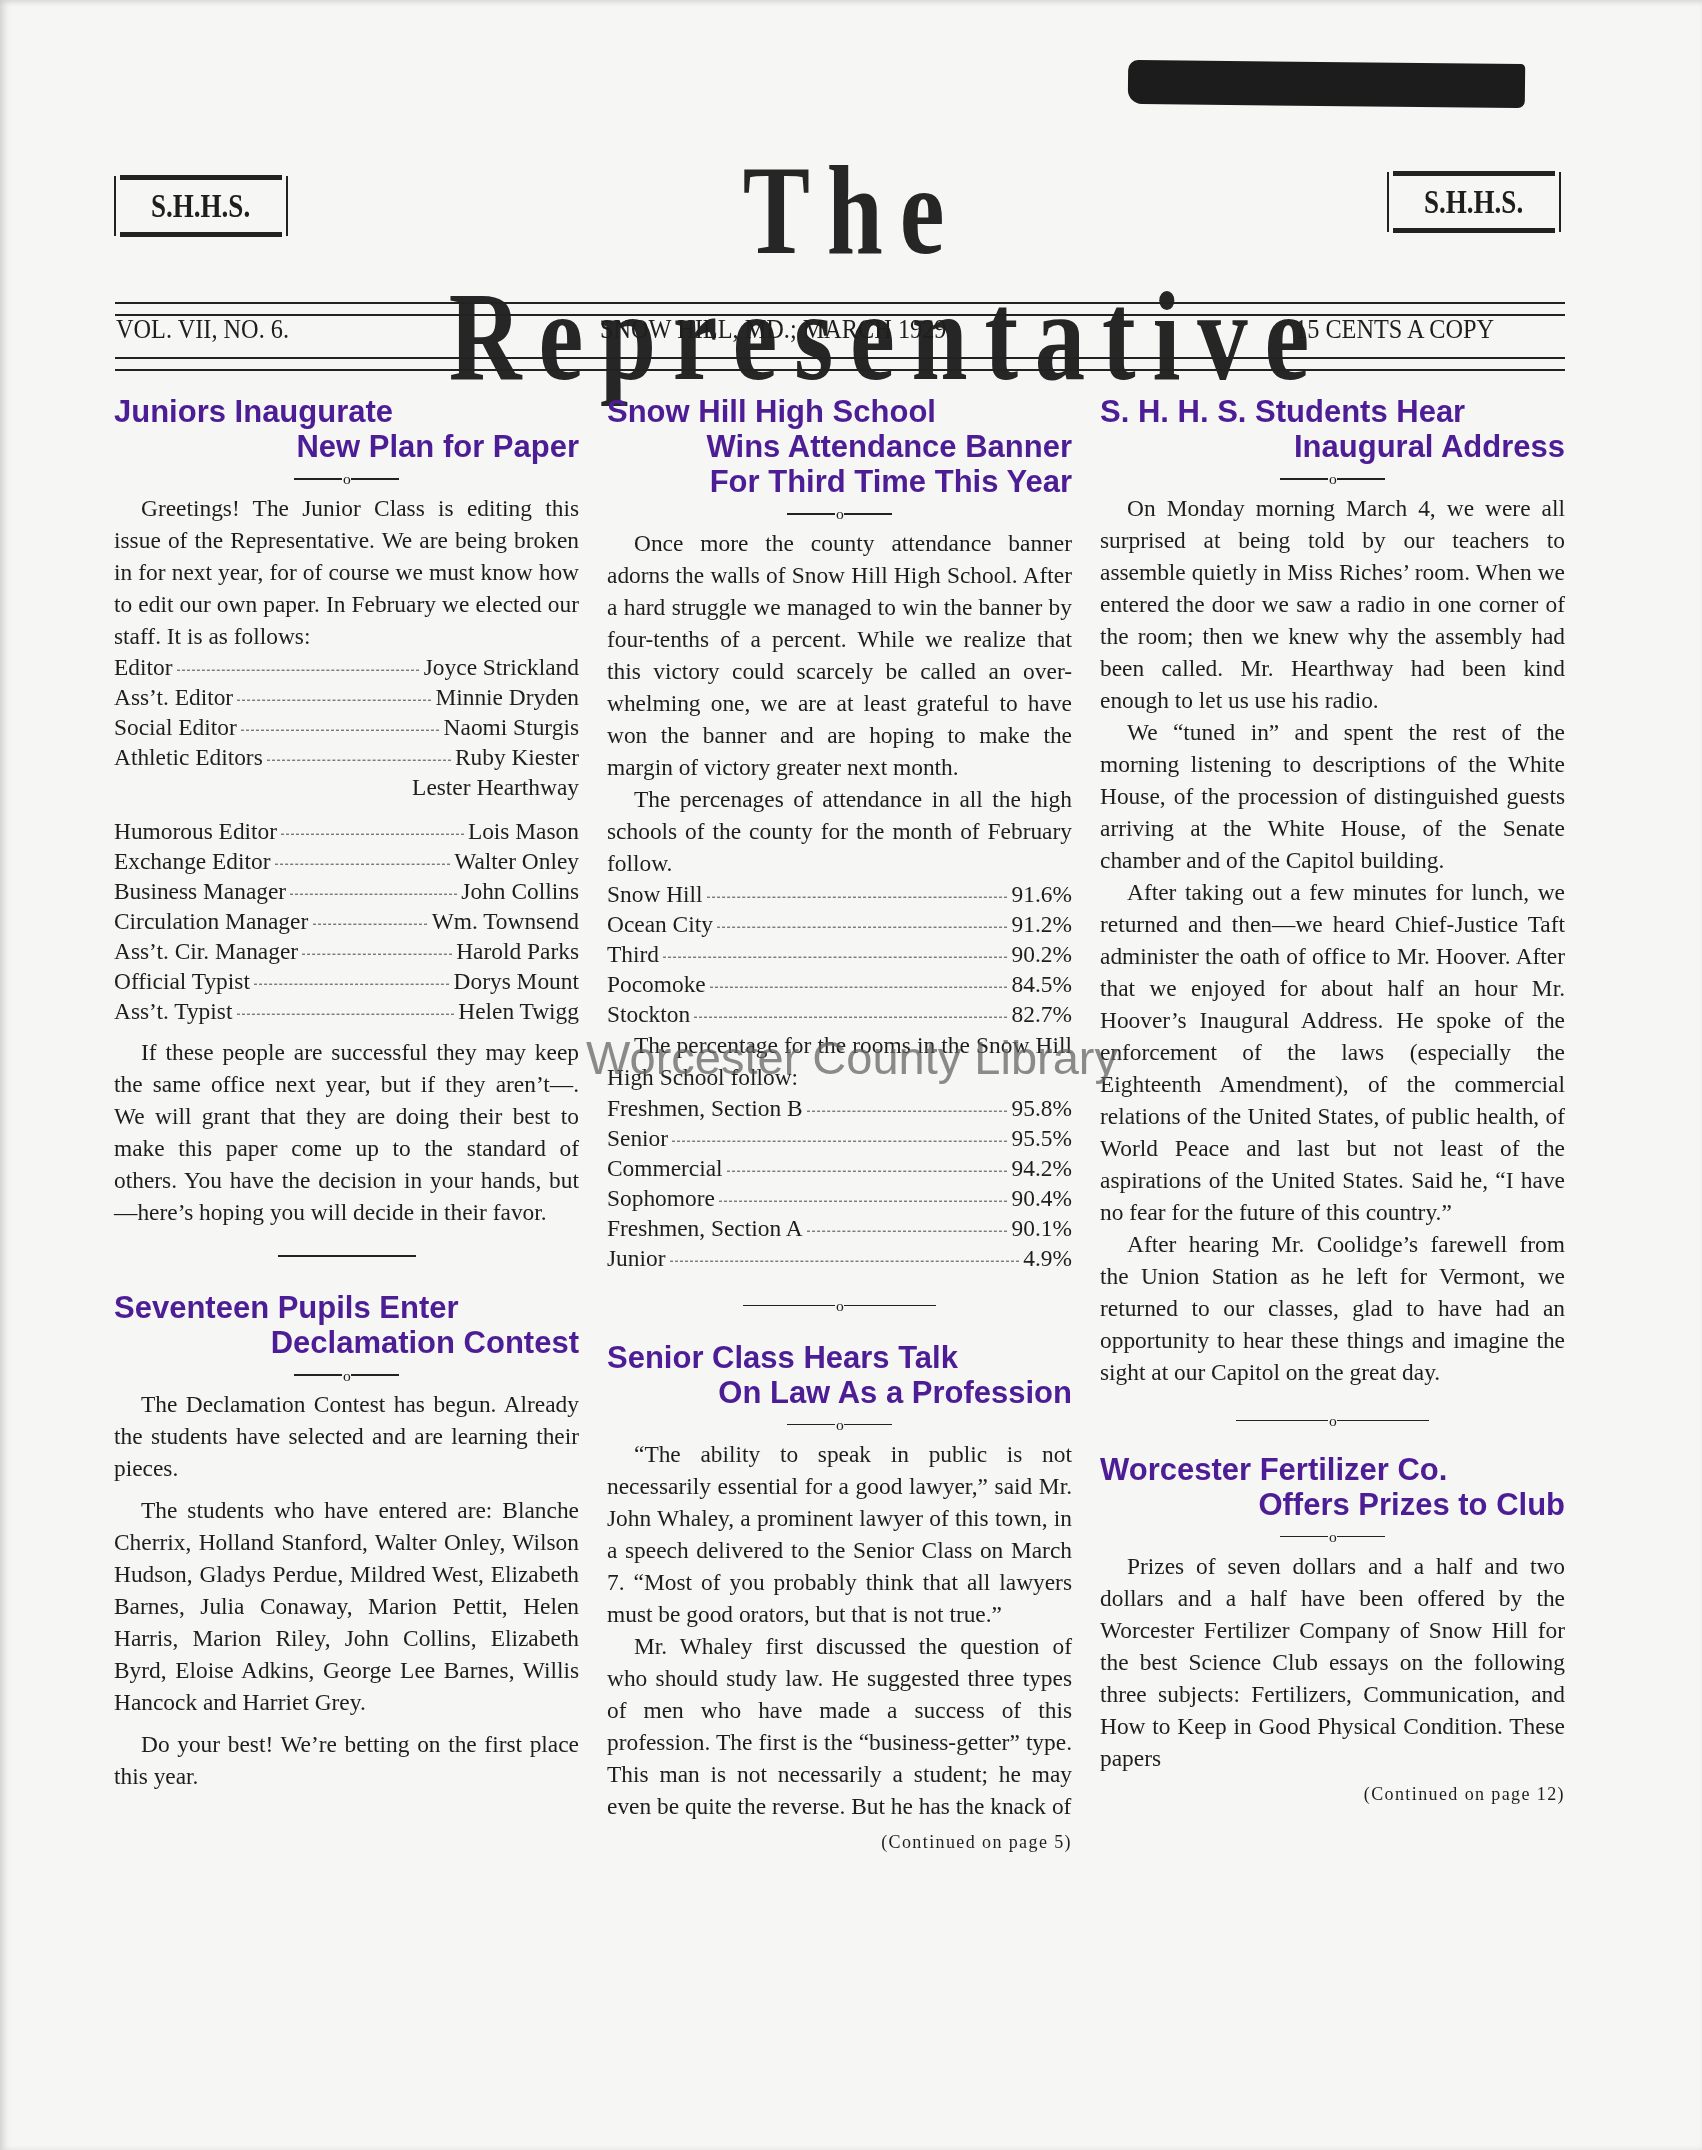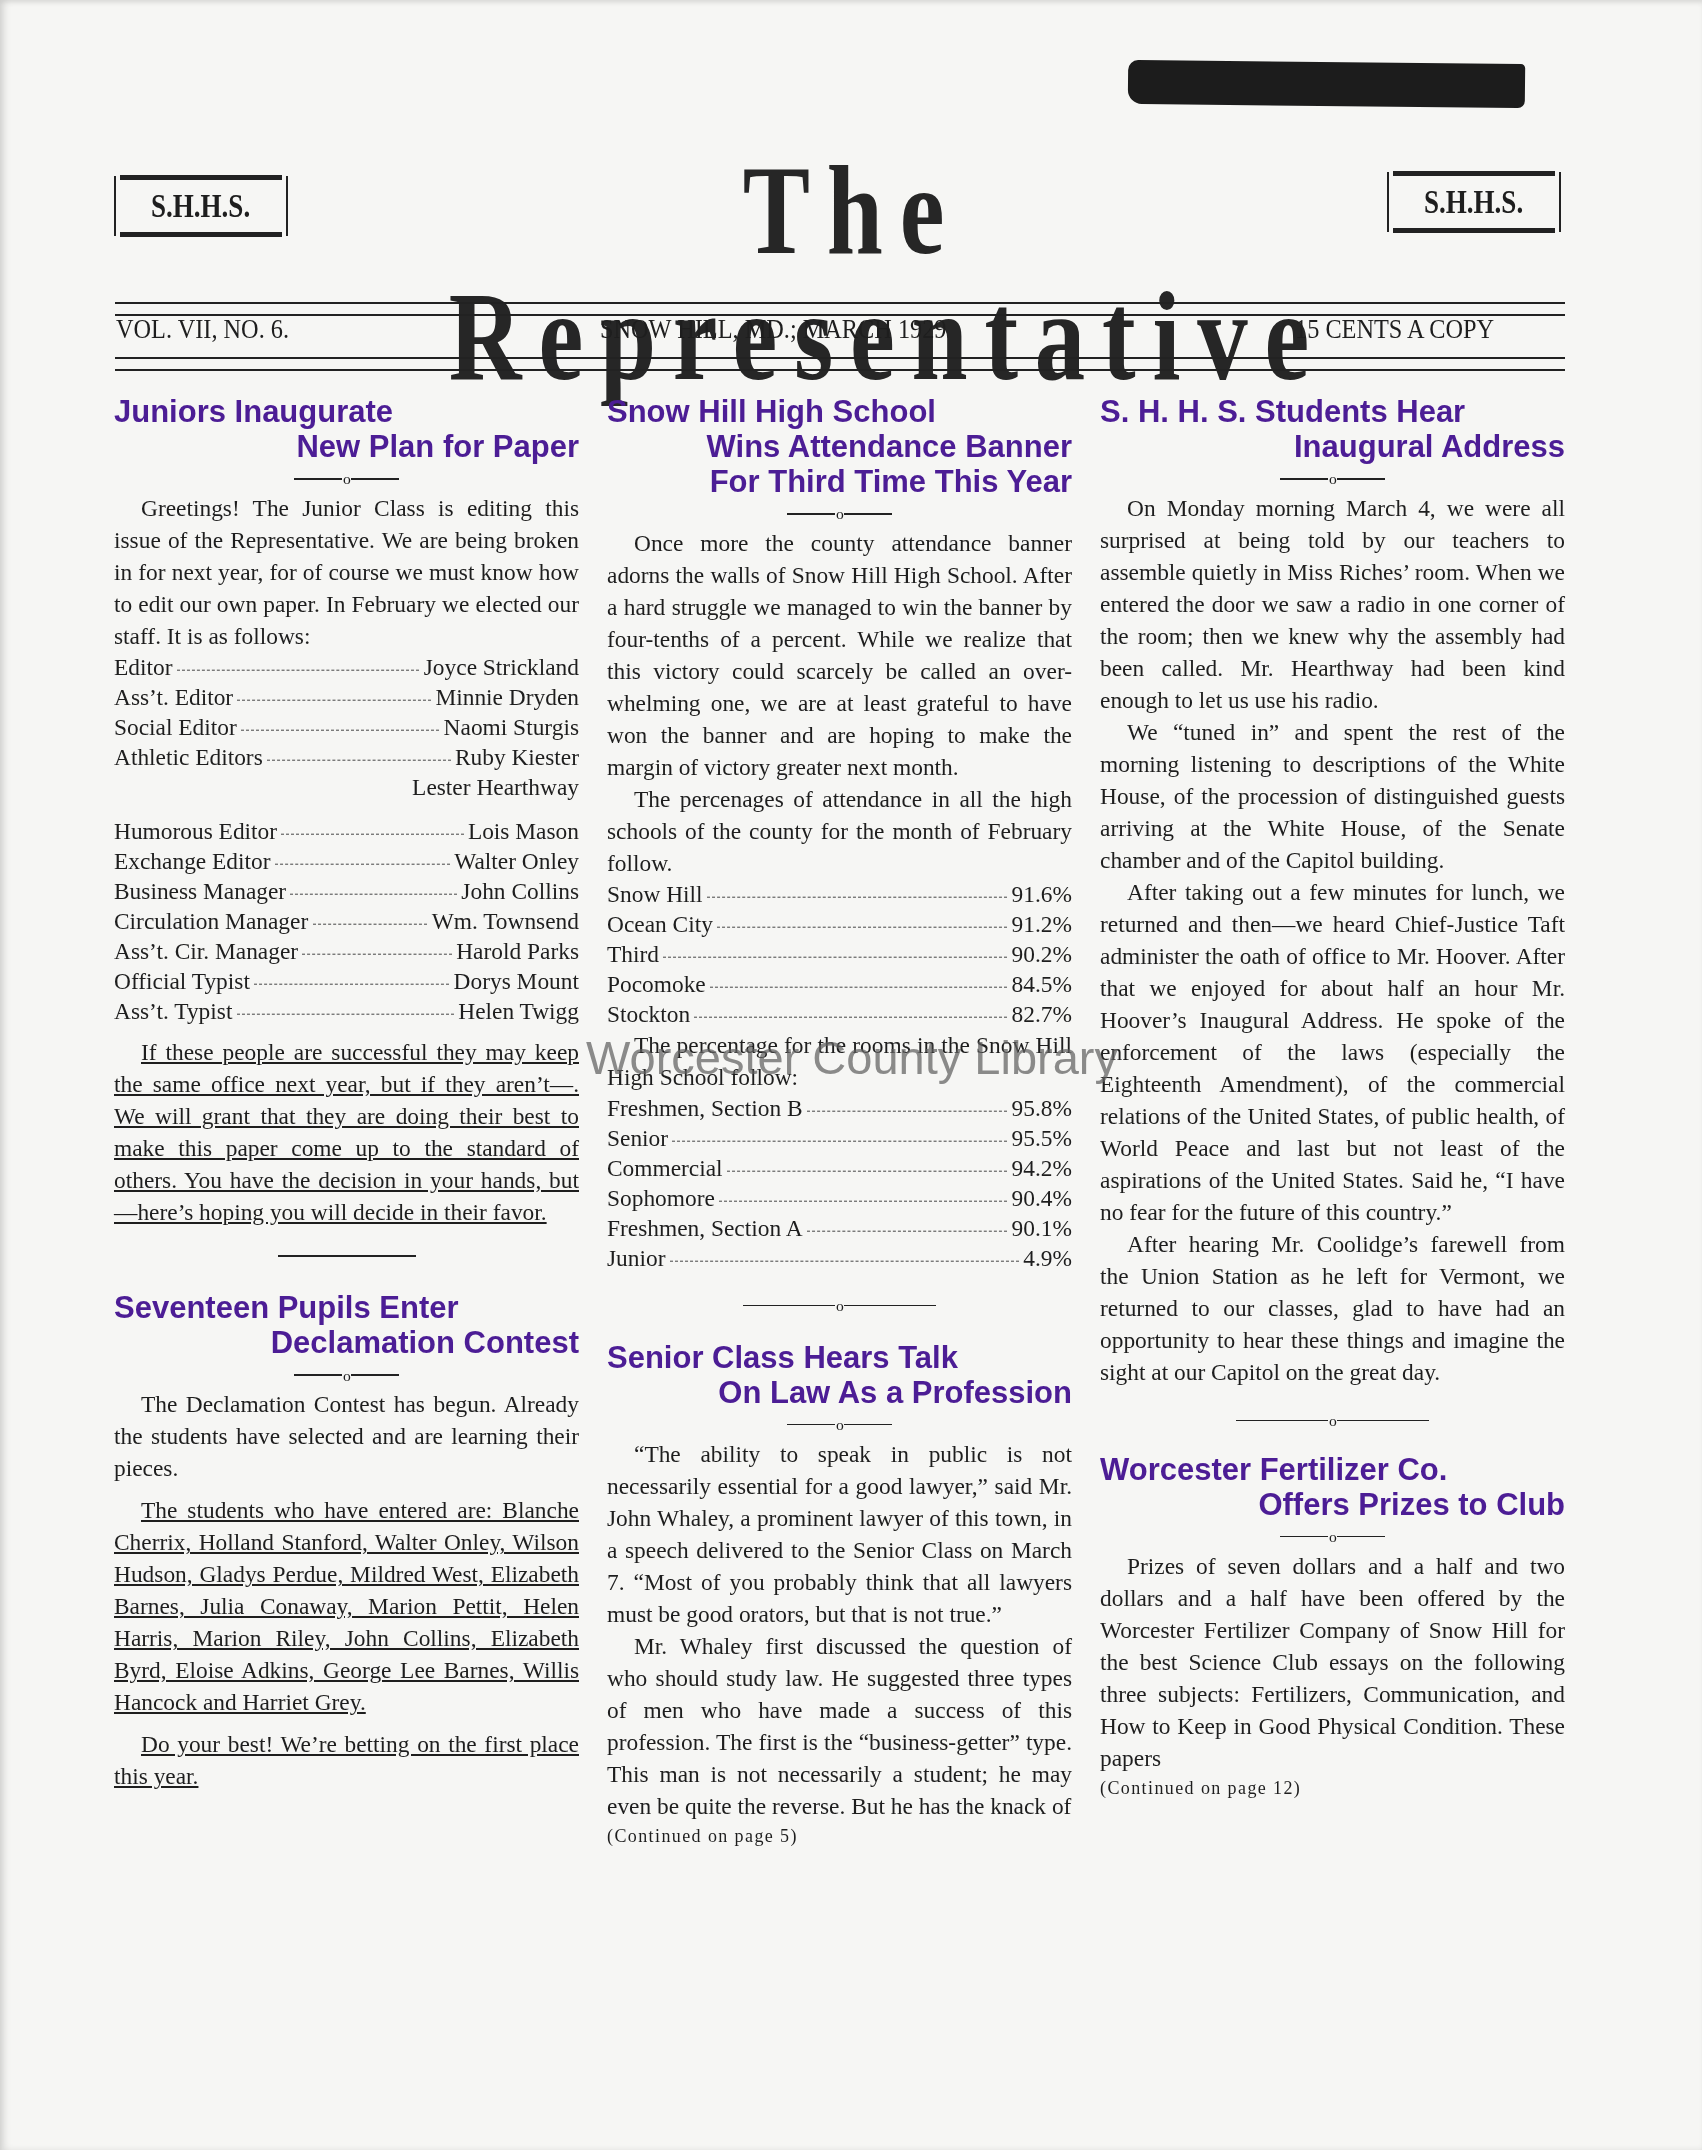--- a/index.html
+++ b/index.html
@@ -61,31 +61,31 @@
   .headline.center3 .l2, .headline.center3 .l3 { display: block; text-align: right; padding-left: 30px; }
   .headline.center3 .l3 { padding-left: 30px; }
   .orn { text-align: center; font-size: 17px; line-height: 21px; margin: 2.8px 0 2.8px; letter-spacing: -0.7px; }
   .orn .bar { display: inline-block; width: 48px; height: 1.4px; background: #222; vertical-align: middle; }
   .orn .o { display: inline-block; vertical-align: middle; margin: 0 0.7px; font-size: 15.6px; }
   .orn.long .bar { width: 92px; }
   .plain-rule { width: 138px; height: 2.1px; background: #222; margin: 27px auto 33px; }
 
   p { margin: 0; font-size: 23.4px; line-height: 32px; text-align: justify; hyphens: manual; }
   p.indent { text-indent: 27px; }
-  p.gap { margin-top: 10px; text-decoration: underline; }
+  p.gap { margin-top: 10px; }
 
   .staff-row, .pct-row { display: flex; align-items: baseline; font-size: 23.4px; line-height: 30px; }
   .staff-row .role, .pct-row .name { white-space: nowrap; }
   .staff-row .dots, .pct-row .dots {
     flex: 1; margin: 0 4.3px; border-bottom: 1.4px dashed #444; transform: translateY(-4.3px); min-width: 14px; }
   .staff-row .person, .pct-row .val { white-space: nowrap; }
   .staff-cont { text-align: right; font-size: 23.4px; line-height: 30px; }
   .staff-sep { height: 14px; }
 
-  .continued { text-align: left; font-size: 18px; letter-spacing: 1.4px; margin-top: 4px; }
+  .continued { text-align: right; font-size: 18px; letter-spacing: 1.4px; margin-top: 10px; }
 
   .watermark {
     position: absolute; left: 586px; top: 1030px;
     font-family: "Liberation Sans", "DejaVu Sans", sans-serif;
     font-size: 47px; color: rgba(95,95,95,0.72); letter-spacing: 0px; white-space: nowrap;
     pointer-events: none;
   }
 </style>
 </head>
 <body>

